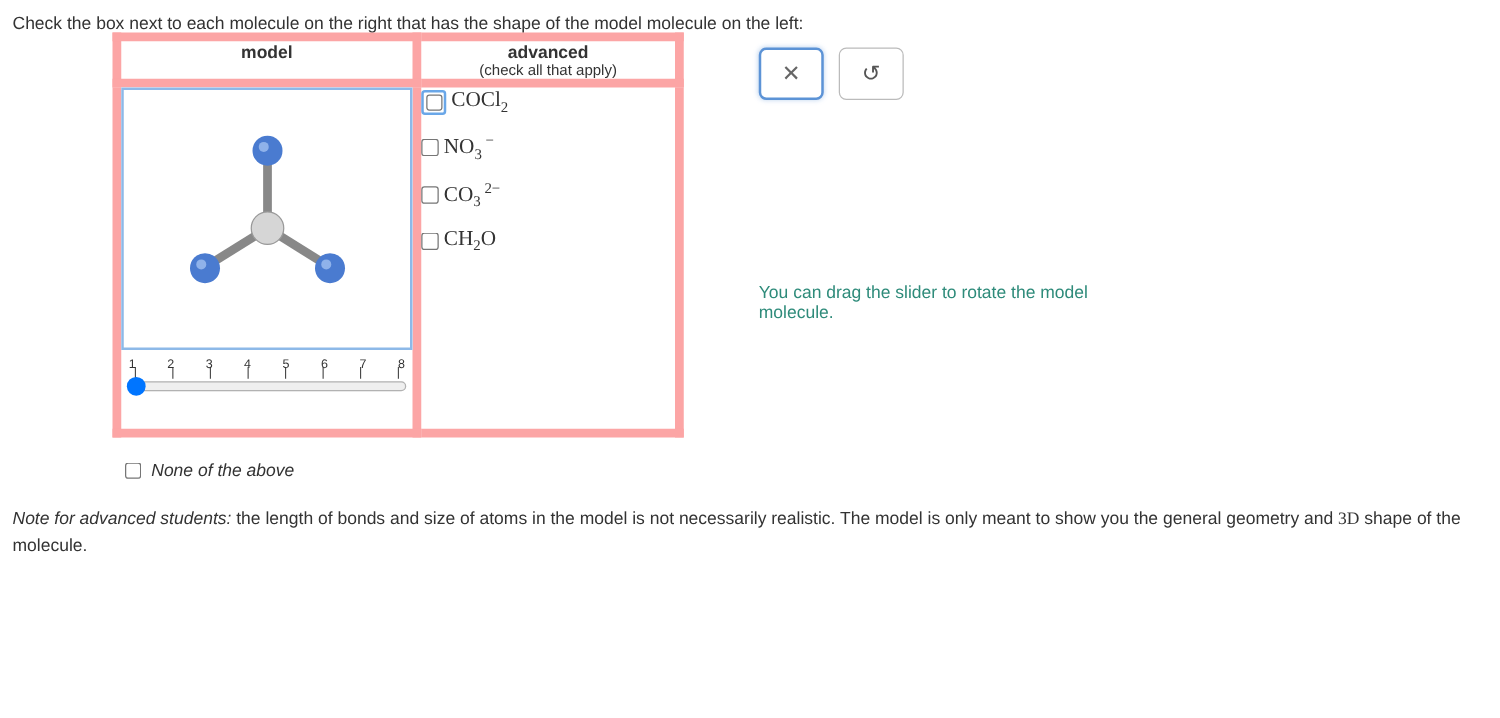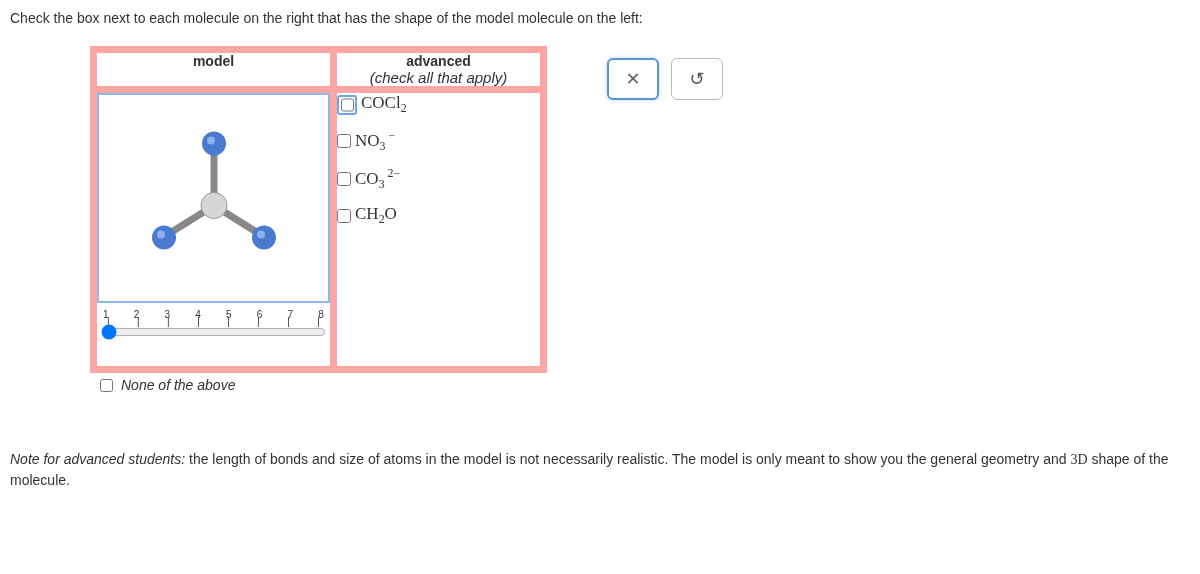--- a/index.html
+++ b/index.html
@@ -5,21 +5,20 @@
   * { box-sizing: border-box; margin: 0; padding: 0; }
   body {
     font-family: Arial, sans-serif;
     font-size: 14px;
     color: #333;
     background: #fff;
     padding: 10px;
     width: 1200px;
   }
   .question-text {
-    margin-bottom: 20px;
   }
   .main-row {
     display: flex;
     align-items: flex-start;
     gap: 0;
     margin-left: 80px;
   }
   .table-wrap {
     border: 1px solid #888;
     border-collapse: collapse;
@@ -29,22 +28,21 @@
     padding: 0;
     vertical-align: top;
   }
   .header-cell {
     text-align: center;
     padding: 10px 20px;
     font-weight: bold;
   }
   .sub-header {
     font-weight: normal;
-    font-style: italic;
-    font-size: 15px;
+    font-size: 12px;
   }
   .model-cell {
     width: 240px;
     height: 280px;
     padding: 8px;
     position: relative;
   }
   .model-box {
     border: 2px solid #8db9e8;
     width: 100%;
@@ -138,28 +136,28 @@
     margin-left: 60px;
     margin-top: 145px;
     max-width: 320px;
   }
   .right-col {
     display: flex;
     flex-direction: column;
   }
   .none-row {
     margin-left: 90px;
-    margin-top: 4px;
+    margin-top: 18px;
     display: flex;
     align-items: center;
     gap: 8px;
     font-style: italic;
   }
   .note {
-    margin-top: 56px;
+    margin-top: 20px;
     font-size: 14px;
     line-height: 1.5;
     padding-right: 20px;
   }
   .note-label { font-style: italic; }
   .three-d { font-family: 'Times New Roman', serif; }
 </style>
 </head>
 <body>
 
@@ -248,20 +246,21 @@
 
   <div class="right-col">
     <div class="buttons-col">
       <button class="action-btn primary">
         <span>✕</span>
       </button>
       <button class="action-btn">
         <span>↺</span>
       </button>
     </div>
+    <div class="hint-text">You can drag the slider to rotate the model molecule.</div>
   </div>
 </div>
 
 <div class="none-row">
   <input type="checkbox" style="">
   <span>None of the above</span>
 </div>
 
 <div class="note">
   <span class="note-label">Note for advanced students:</span><span> the length of bonds and size of atoms in the model is not necessarily realistic. The model is only meant to show you the general geometry and </span><span class="three-d">3D</span><span> shape of the molecule.</span>

